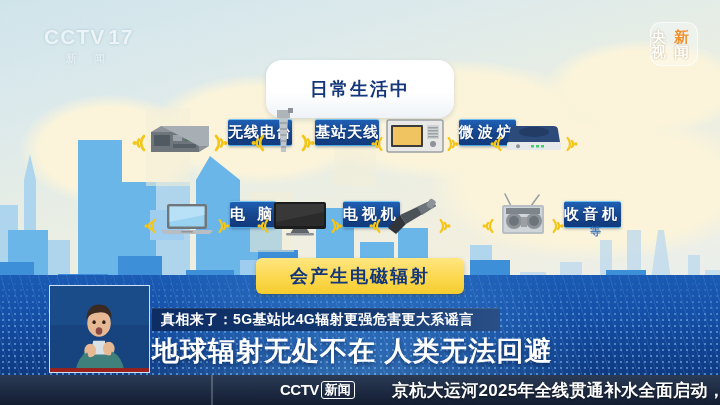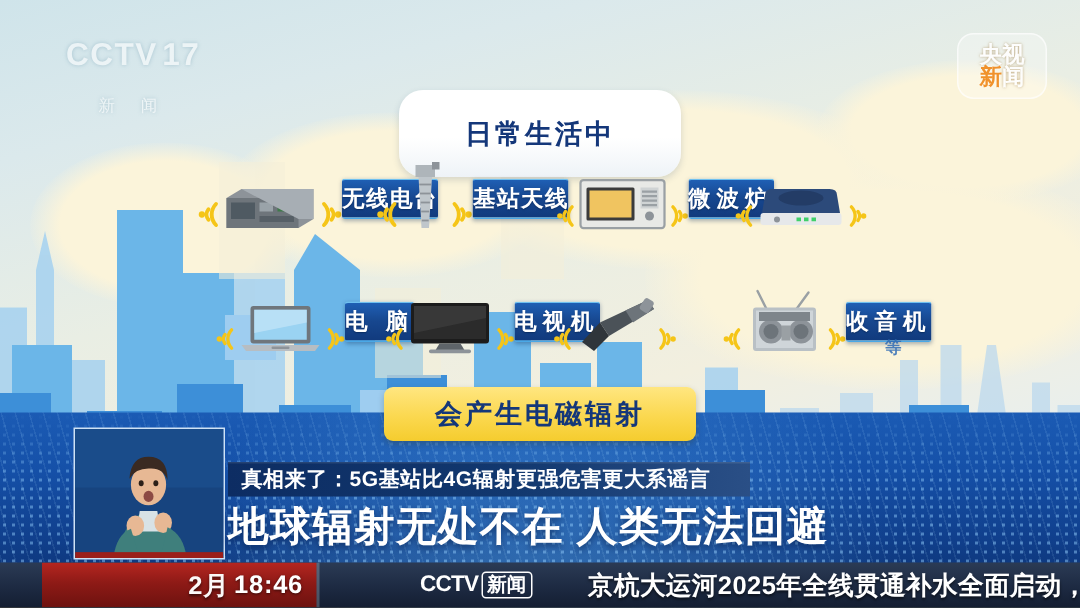--- a/index.html
+++ b/index.html
@@ -49,30 +49,30 @@
   }
 
   
   #cctv13 { position:absolute; left:44px; top:26px; text-align:center; opacity:.55; }
   #cctv13 .row1 {
     font-size:21px; font-weight:700; color:#ffffff; letter-spacing:1px;
     text-shadow:0 0 3px rgba(120,160,180,.9); line-height:1;
   }
   #cctv13 .row1 .num { margin-left:3px; }
   #cctv13 .row2 {
-    margin-top:16px; font-size:11px; color:#ffffff; letter-spacing:7px;
+    margin-top:4px; font-size:11px; color:#ffffff; letter-spacing:7px;
     text-shadow:0 0 3px rgba(120,160,180,.9);
   }
 
   
   #applogo {
-    position:absolute; right:22px; top:22px; width:60px; height:44px;
+    position:absolute; right:22px; top:22px; width:48px; height:44px;
     border-radius:11px; border:1.5px solid rgba(255,255,255,.75);
     background:rgba(255,255,255,.30);
-    display:flex; flex-direction:column; align-items:center; justify-content:center;
+    display:flex; flex-direction:row; align-items:center; justify-content:center;
     opacity:.92;
   }
   #applogo .l1 { font-size:15px; font-weight:700; color:#ffffff; line-height:1.02;
                  text-shadow:0 0 2px rgba(170,140,90,.8); }
   #applogo .l2 { font-size:15px; font-weight:700; line-height:1.02; }
   #applogo .l2 .a { color:#f08a1d; text-shadow:0 0 1px rgba(255,255,255,.9); }
   #applogo .l2 .b { color:#ffffff; text-shadow:0 0 2px rgba(170,140,90,.8); }
 
   
   #topbanner {
@@ -539,24 +539,20 @@
       <path d="M76 88 Q74 72 63 67 L58 88 Z" fill="#3f7f7c"></path>
       <rect x="0" y="84" width="101" height="4" fill="#9b1f1a"></rect>
     </svg>
   </div>
 
   <div id="kicker">真相来了：5G基站比4G辐射更强危害更大系谣言</div>
   <div id="headline">地球辐射无处不在 人类无法回避</div>
 
   <div id="ticker">
     <div id="tickleft"></div>
-    <div id="clock">
-      <span class="date">2月</span>
-      <span class="time">18:46</span>
-    </div>
     <div class="divider"></div>
     <div id="tickcctv">
       <span class="t1">CCTV</span>
       <span class="t2">新闻</span>
     </div>
     <div id="tickertext">京杭大运河2025年全线贯通补水全面启动，补水</div>
   </div>
 
 </div>
 

